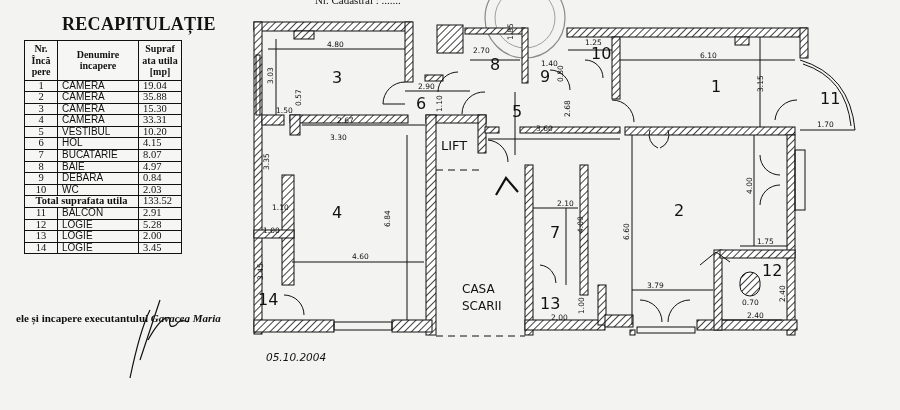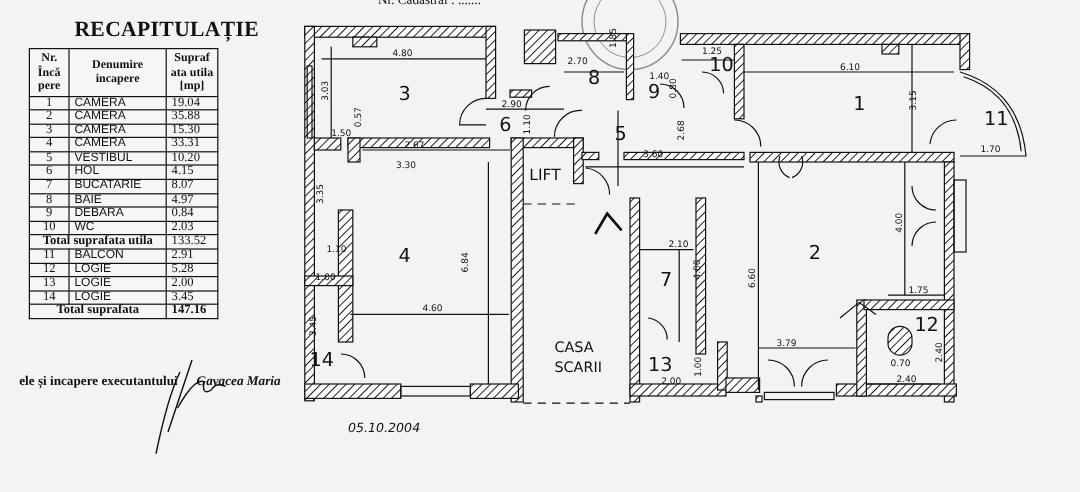--- a/index.html
+++ b/index.html
@@ -6,22 +6,22 @@
   body{width:900px;height:410px;position:relative;overflow:hidden;font-family:"Liberation Serif",serif;color:#111;}
   .recap-title{position:absolute;left:62px;top:14px;font-weight:bold;font-size:18px;letter-spacing:0.3px;}
   table.recap{position:absolute;left:24px;top:40px;border-collapse:collapse;font-size:10.5px;background:#f6f6f4;}
   table.recap td, table.recap th{border:1.4px solid #111;padding:0 4px;line-height:10.6px;}
   table.recap th{font-weight:bold;font-size:10px;text-align:center;vertical-align:middle;line-height:11.5px;padding:2px 3px;}
   table.recap td.num{text-align:center;width:24px;}
   table.recap td.name{width:72px;font-family:"Liberation Sans",sans-serif;font-size:10px;}
   table.recap td.val{text-align:left;width:34px;}
   table.recap td.total{font-weight:bold;text-align:center;}
   .exec{position:absolute;left:16px;top:312px;font-size:11px;font-weight:bold;line-height:13px;}
-  .exec i{font-weight:bold;font-style:italic;margin-left:13px;}
-  .date{position:absolute;left:266px;top:351px;font-family:"DejaVu Sans",sans-serif;font-style:italic;font-size:10.5px;margin-left:24px;}
+  .exec i{font-weight:bold;font-style:italic;}
+  .date{position:absolute;left:266px;top:351px;font-family:"DejaVu Sans",sans-serif;font-style:italic;font-size:10.5px;}
   .cadastral{position:absolute;left:315px;top:-6px;font-size:11px;}
   svg.plan{position:absolute;left:0;top:0;}
   .lbl{font-family:"DejaVu Sans",sans-serif;}
 </style>
 </head>
 <body>
 
 <svg class="plan" width="900" height="410" viewBox="0 0 900 410">
   <defs>
     <pattern id="hatch" patternUnits="userSpaceOnUse" width="5" height="5" patternTransform="rotate(45)">
@@ -275,24 +275,20 @@
   <tr>
         <td class="num">13</td>
         <td class="name">LOGIE</td>
         <td class="val">2.00</td>
       </tr>
   <tr>
         <td class="num">14</td>
         <td class="name">LOGIE</td>
         <td class="val">3.45</td>
       </tr>
-  <tr>
-        <td colspan="2" class="total">Total suprafata</td>
-        <td class="val" style="font-weight:bold">147.16</td>
-      </tr>
 </tbody>
   </table>
 
 <div class="exec">
   <div><span>ele și incapere executantului</span> <i>Gavacea Maria</i></div>
 </div>
 
 <div class="date">05.10.2004</div>
 
 </body></html>

